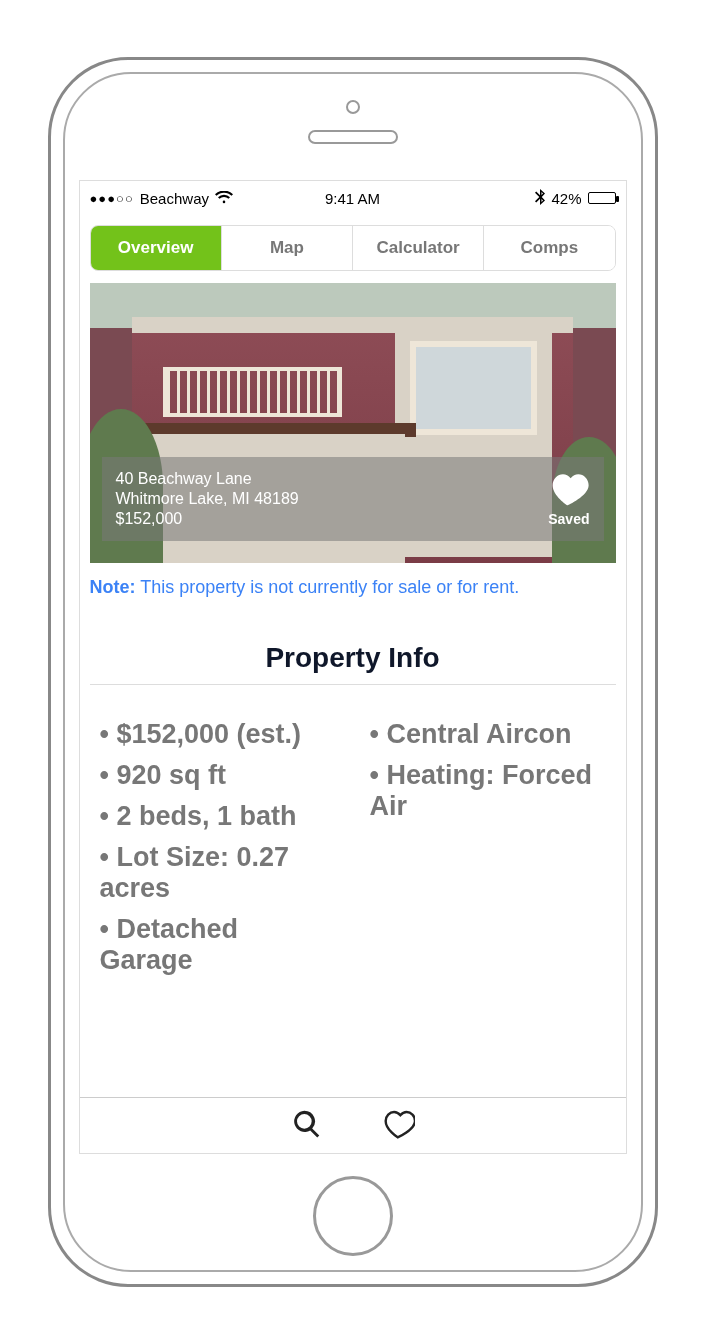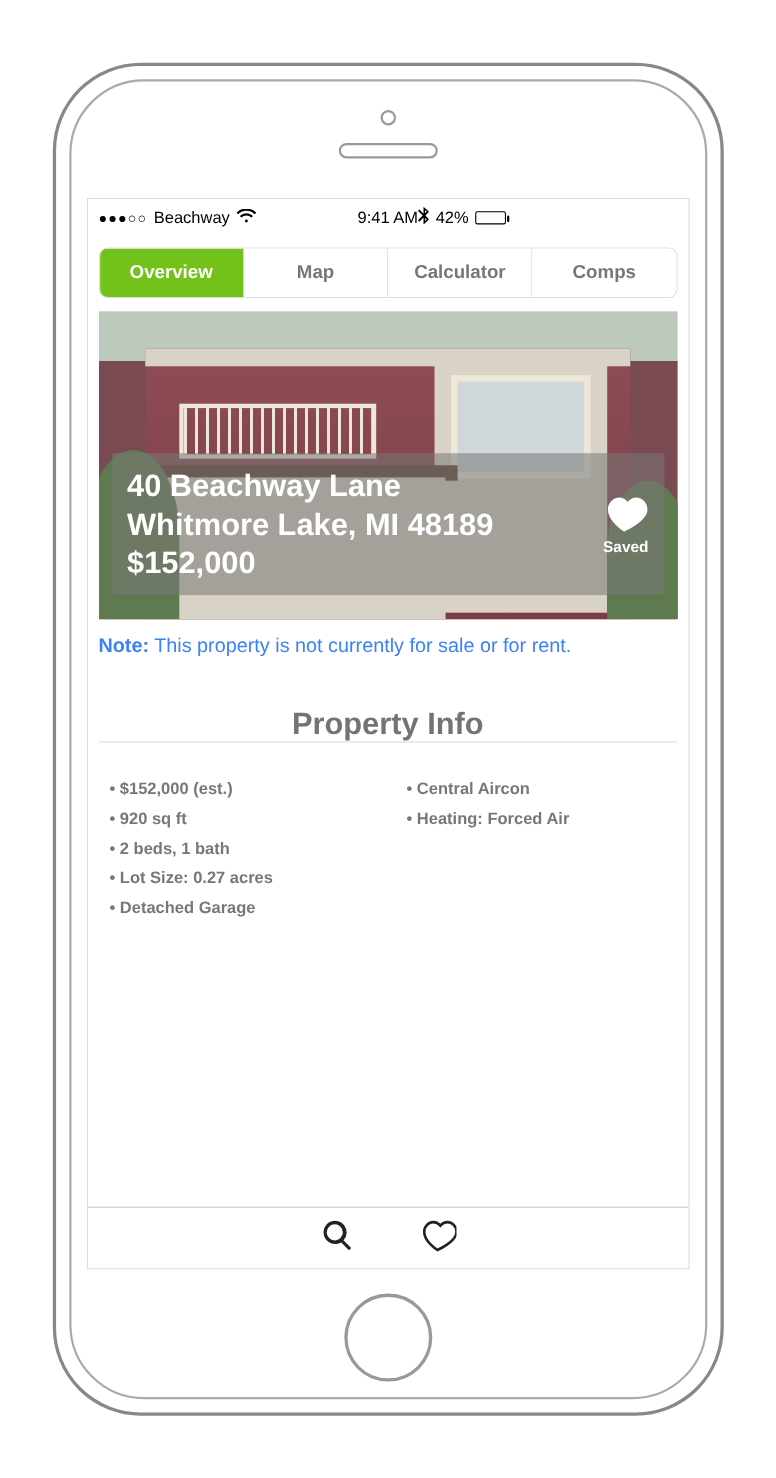--- a/index.html
+++ b/index.html
@@ -61,21 +61,21 @@
   
   .status {
     height: 34px;
     display: flex; align-items: center;
     padding: 0 10px;
     font-size: 15px;
     color: #000;
   }
   .status .left, .status .right { flex: 1; display: flex; align-items: center; gap: 6px; }
   .status .center { flex: 0 0 auto; font-weight: 500; }
-  .status .right { }
+  .status .right { justify-content: flex-end; }
   .dots { letter-spacing: 1px; font-size: 13px; }
   .battery {
     display: inline-block; width: 28px; height: 12px;
     border: 1.5px solid #000; border-radius: 2px; position: relative;
   }
   .battery::after {
     content: ""; position: absolute; right: -4px; top: 3px;
     width: 2.5px; height: 6px; background: #000; border-radius: 1px;
   }
   .battery .fill { height: 100%; width: 42%; background: #000; }
@@ -128,45 +128,46 @@
     background:#5f7a4e; border-radius:50% 50% 0 0; }
   .shrub-r { position:absolute; right:-2%; bottom:0; width:14%; height:45%;
     background:#5f7a4e; border-radius:50% 50% 0 0; }
 
   .hero-overlay {
     position: absolute; left: 12px; right: 12px; bottom: 22px;
     background: rgba(120,120,120,0.55);
     padding: 12px 14px;
     display: flex; align-items: center; gap: 10px;
   }
-  .hero-text { flex: 1; color: #fff; font-weight: 700; font-size: 28px; line-height: 1.25; }
+  .hero-text { flex: 1; color: #fff; font-weight: 400; font-size: 16px; line-height: 1.25; }
   .saved-wrap { text-align: center; color: #fff; font-size: 14px; font-weight: 600; }
   .saved-wrap svg { display: block; margin: 0 auto 4px; }
 
   .note {
     margin: 14px 10px 0;
     text-align: left;
     color: #3b82f6;
     font-family: Arial, sans-serif;
     font-size: 18px;
   }
   .note b { font-weight: 700; }
 
   .section-title {
     margin: 44px 10px 8px;
     text-align: center;
     font-size: 28px; font-weight: 700;
-    color: #737373;
+    color: #0f172a;
     border-bottom: 1px solid #ddd;
+    padding-bottom: 10px;
   }
 
   .info-cols {
     margin: 26px 20px 0;
     display: flex; gap: 34px;
-    color: #777; font-weight: 600; font-size: 15px;
+    color: #777; font-weight: 600; font-size: 27px;
   }
   .info-col { flex: 1; }
   .info-col li { list-style: none; margin: 0 0 10px; }
   .info-col li::before { content: "• "; }
 
   .bottom-bar {
     margin-top: auto;
     border-top: 1px solid #ccc;
     height: 56px;
     display: flex; align-items: center; justify-content: center; gap: 60px;

